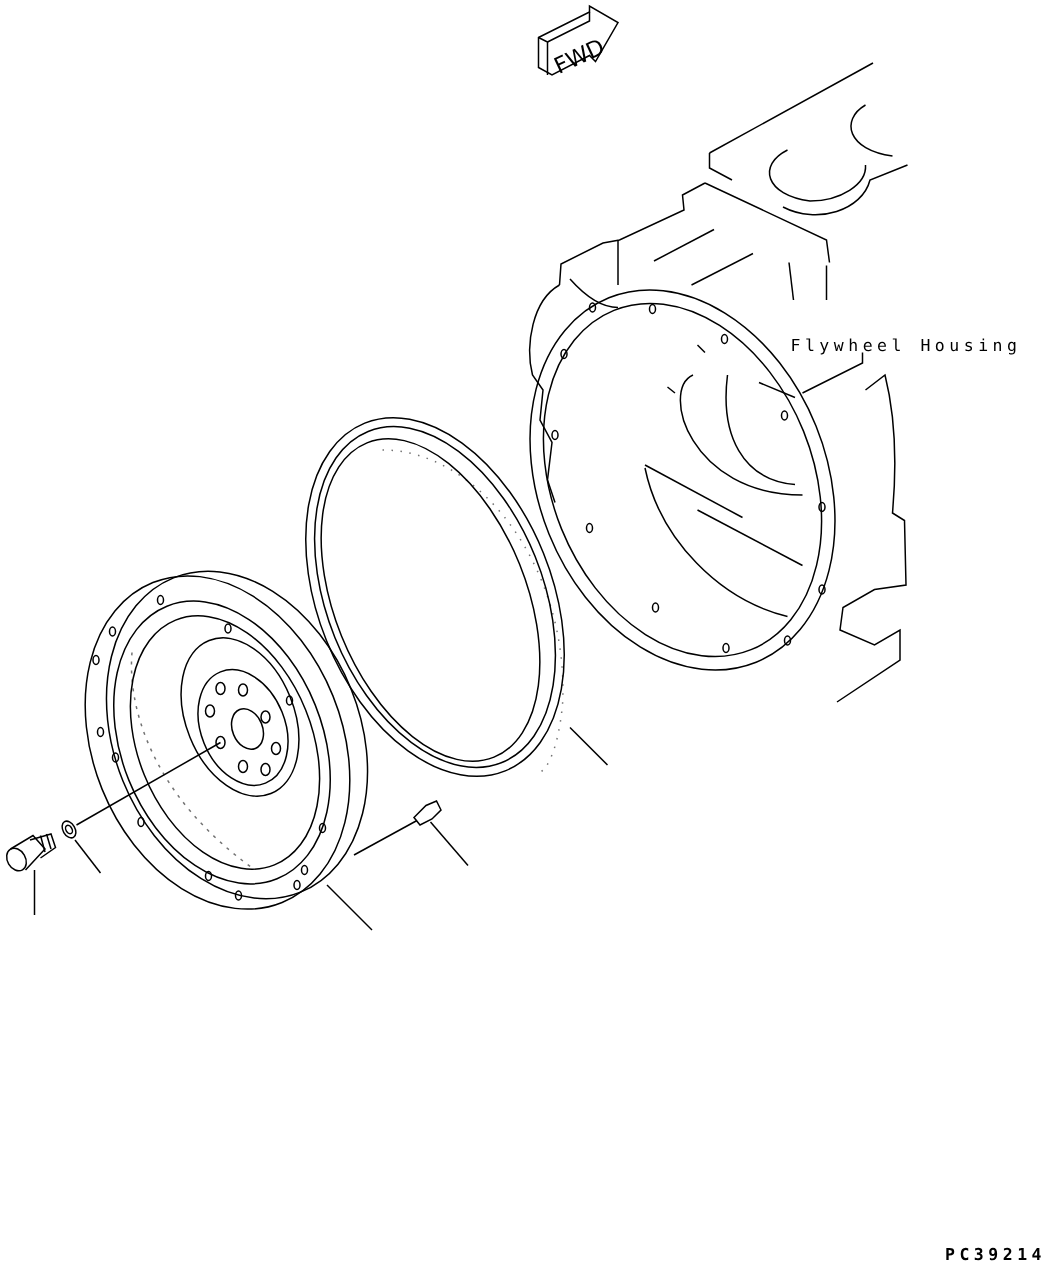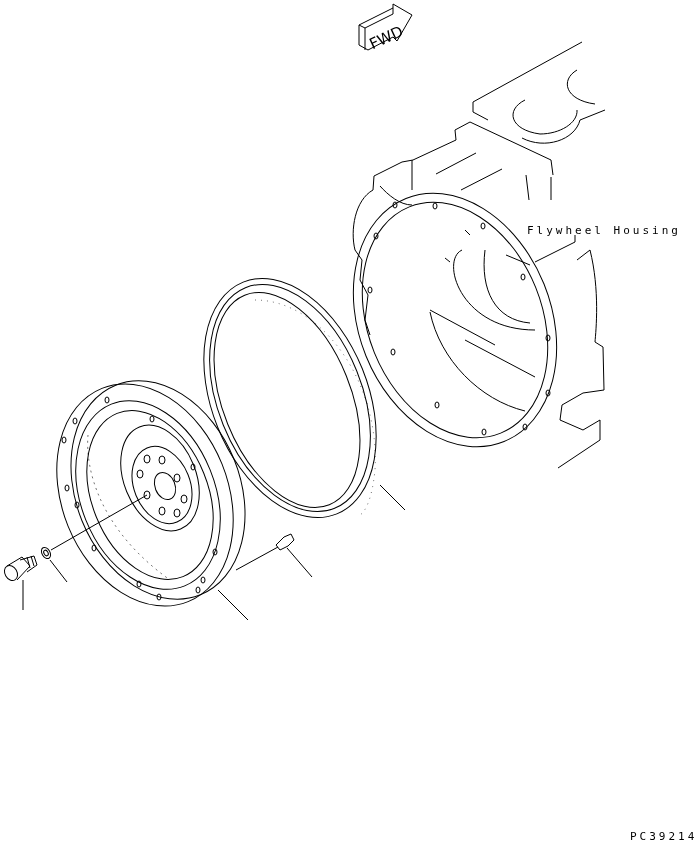--- a/index.html
+++ b/index.html
@@ -6,21 +6,21 @@
   body { width: 697px; height: 849px; position: relative; overflow: hidden; }
   #canvas { position: absolute; left: 0; top: 0; width: 697px; height: 849px; }
   svg { position: absolute; left: 0; top: 0; }
   .ln { fill: none; stroke: #000; stroke-width: 1; }
   .lbl { position: absolute; color: #000; white-space: nowrap;
          font-family: "DejaVu Sans Mono", "Liberation Mono", monospace; }
   .lbl-jp { left: 519px; top: 204px; font-size: 13px; letter-spacing: 1px; }
   .lbl-en { left: 527px; top: 224px; font-size: 11px; letter-spacing: 3px; }
   .fwd-text { font-family: "DejaVu Sans", sans-serif; font-size: 15px; }
   .drawing-id { position: absolute; left: 630px; top: 830px; font-size: 11px;
-                letter-spacing: 3px; font-family: "DejaVu Sans Mono", monospace; color:#000; }
+                letter-spacing: 3px; font-family: "DejaVu Sans Mono", monospace; color:#000;font-weight:bold; }
 </style>
 </head>
 <body>
 
 <div id="canvas">
 <svg width="697" height="849" viewBox="0 0 697 849">
 
   <g>
     <path class="ln" d="M359,25 L393,8 L393,4 L412,15 L397,41 L393,37 L368,50 L359,45 Z"></path>
     <path class="ln" d="M359,25 L365,28 L365,50"></path>

